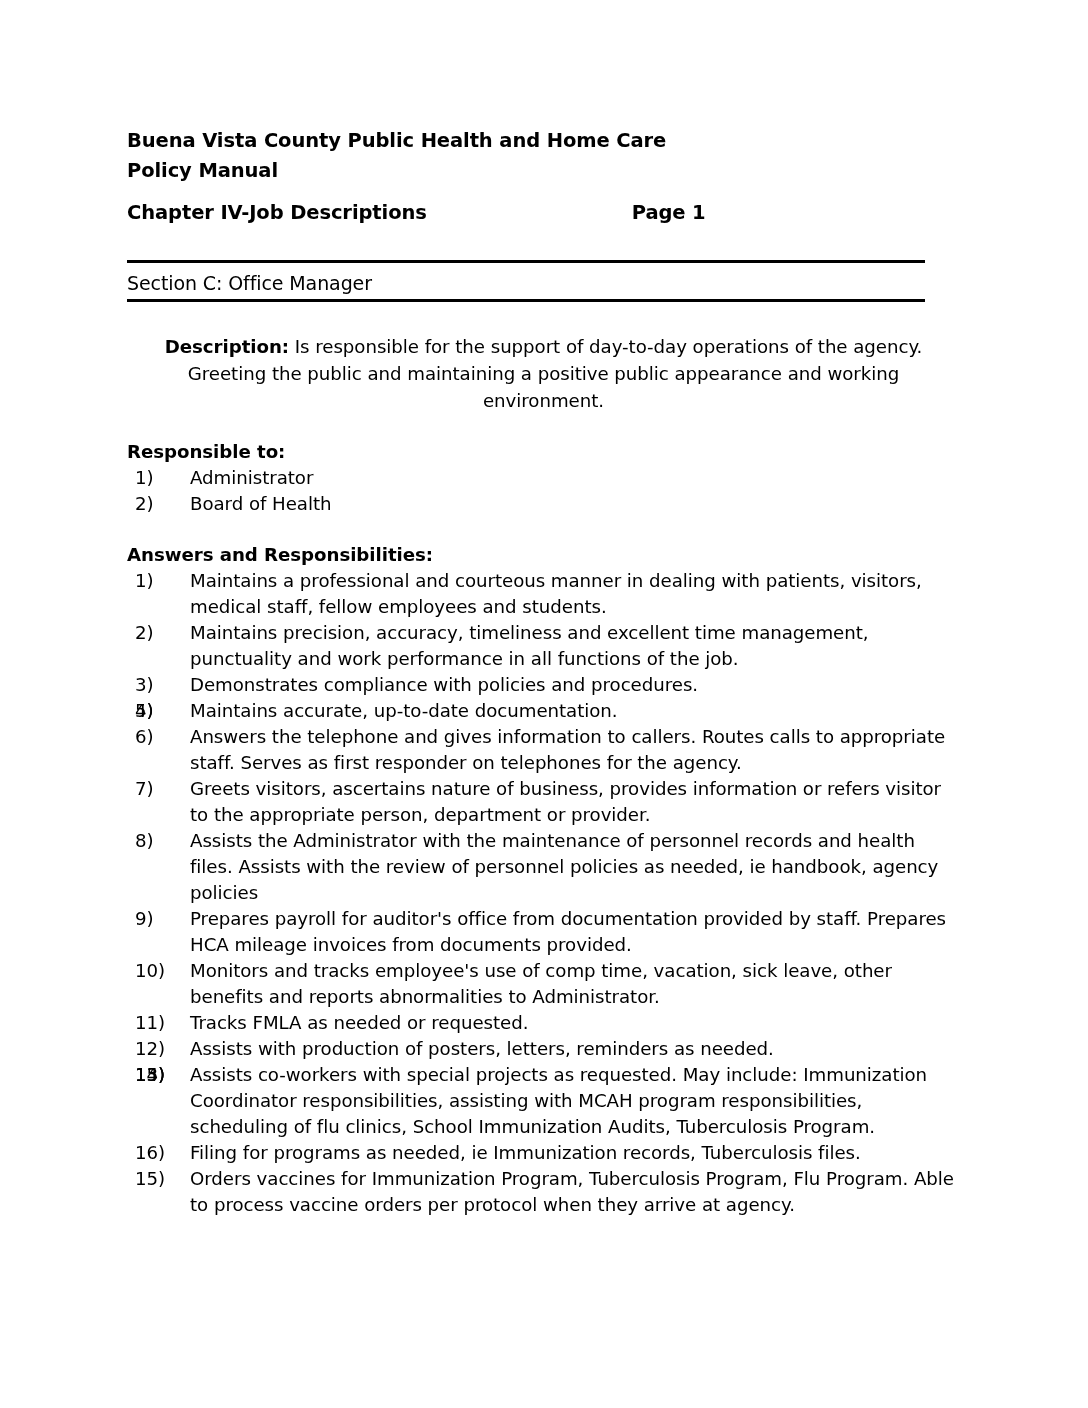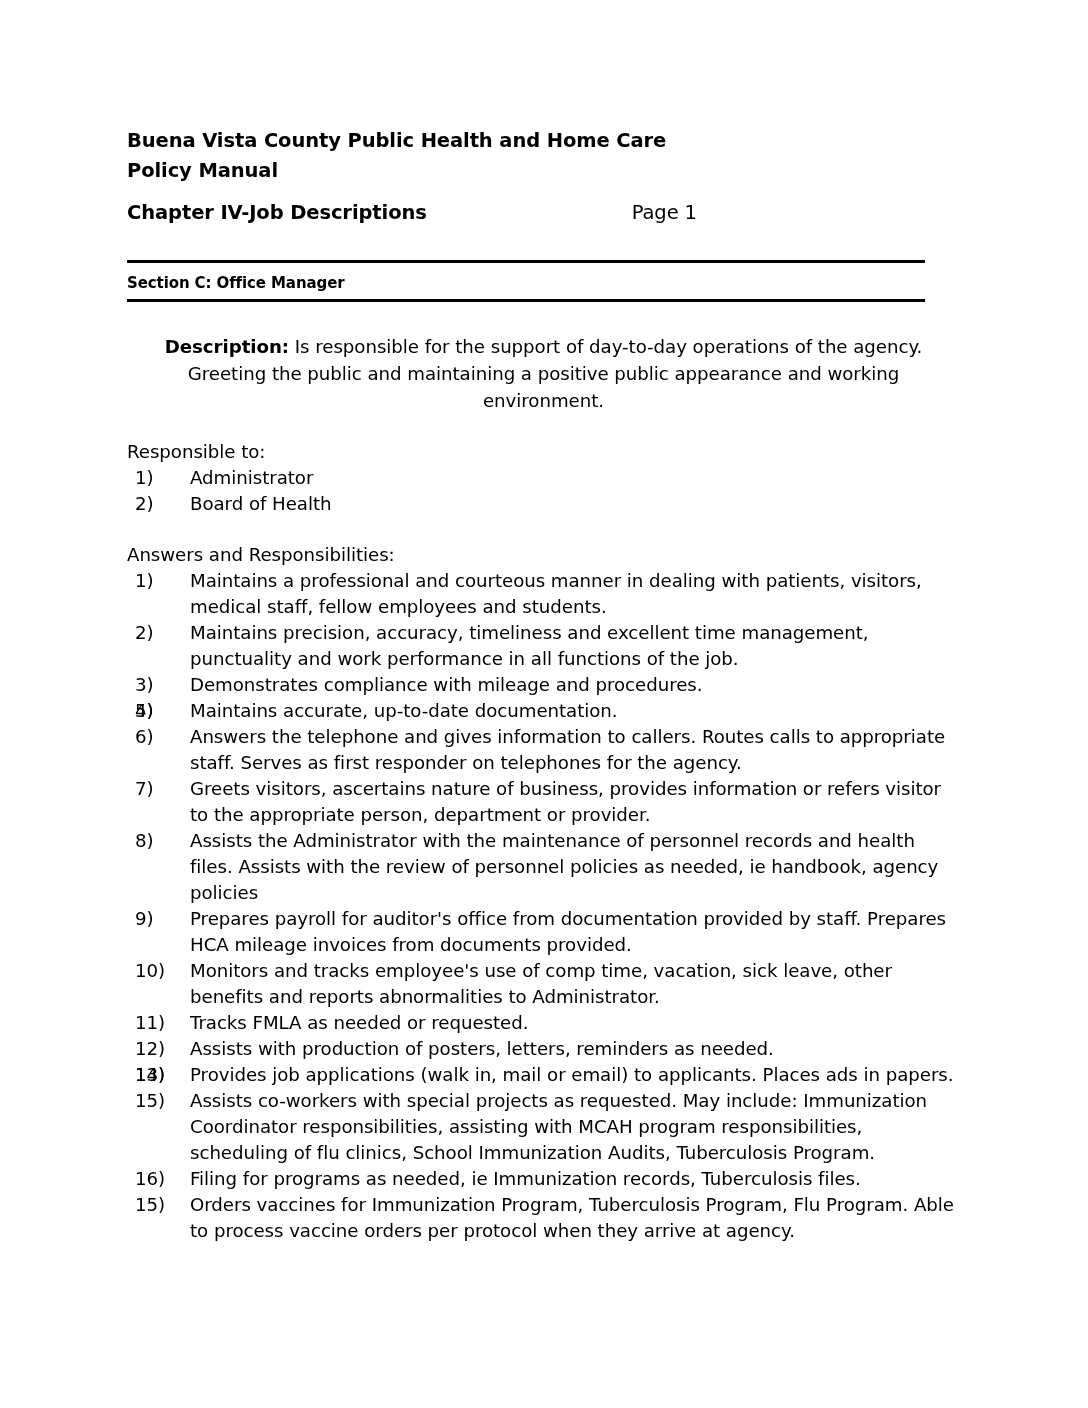--- a/index.html
+++ b/index.html
@@ -44,42 +44,42 @@
   }
   .header-line.with-page {
     display: flex;
     align-items: baseline;
     margin-top: 12px;
   }
   .header-line .chapter-text {
     flex: 0 0 auto;
   }
   .page-number {
-    font-weight: normal;
+    font-weight: bold;
     margin-left: 205px;
     font-size: 19.5px;
   }
 
   
   .rule {
     height: 3px;
     background: #000000;
     width: 798px;
     margin: 0;
   }
   .rule-top {
     margin-top: 32px;
   }
 
   .section-title-wrap {
     margin-top: 7px;
   }
   .section-title {
-    font-size: 15px;
-    font-weight: bold;
+    font-size: 19px;
+    font-weight: normal;
     line-height: 26px;
     letter-spacing: -0.1px;
     white-space: nowrap;
   }
   .rule-bottom {
     margin-top: 3px;
   }
 
   
   .body-block {
@@ -93,21 +93,21 @@
     text-align: center;
     width: 833px;
   }
   .bold {
     font-weight: bold;
   }
 
   .heading-label {
     margin: 0;
     font-size: 18.2px;
-    font-weight: normal;
+    font-weight: bold;
     line-height: 27px;
     letter-spacing: -0.05px;
   }
   .spacer-md { height: 24px; }
 
   
   ol.numlist {
     list-style: none;
     margin: 0;
     padding: 0;
@@ -179,32 +179,32 @@
         <li><span class="num">1)</span><span>Administrator</span></li>
         <li><span class="num">2)</span><span>Board of Health</span></li>
       </ol>
 
       <div class="spacer-md"></div>
 
       <div class="heading-label">Answers and Responsibilities:</div>
       <ol class="numlist duties">
         <li><span class="num">1)</span><span>Maintains a professional and courteous manner in dealing with patients, visitors, medical staff, fellow employees and students.</span></li>
         <li><span class="num">2)</span><span>Maintains precision, accuracy, timeliness and excellent time management, punctuality and work performance in all functions of the job.</span></li>
-        <li><span class="num">3)</span><span>Demonstrates compliance with mileage and procedures.</span></li>
+        <li><span class="num">3)</span><span>Demonstrates compliance with policies and procedures.</span></li>
         <li><span class="num">4)</span></li>
         <li><span class="num">5)</span><span>Maintains accurate, up-to-date documentation.</span></li>
         <li><span class="num">6)</span><span>Answers the telephone and gives information to callers. Routes calls to appropriate staff.  Serves as first responder on telephones for the agency.</span></li>
         <li><span class="num">7)</span><span>Greets visitors, ascertains nature of business, provides information or refers visitor to the appropriate person, department or provider.</span></li>
         <li><span class="num">8)</span><span>Assists the Administrator with the maintenance of personnel records and health files. Assists with the review of personnel policies as needed, ie handbook, agency policies</span></li>
         <li><span class="num">9)</span><span>Prepares payroll for auditor's office from documentation provided by staff.  Prepares HCA mileage invoices from documents provided.</span></li>
         <li><span class="num">10)</span><span>Monitors and tracks employee's use of comp time, vacation, sick leave, other benefits and reports abnormalities to Administrator.</span></li>
         <li><span class="num">11)</span><span>Tracks FMLA as needed or requested.</span></li>
         <li><span class="num">12)</span><span>Assists with production of posters, letters, reminders as needed.</span></li>
         <li><span class="num">13)</span></li>
-        <li><span class="num">14)</span><span>Provides job applications (walk in, mail or email) to applicants.  Places ads in papers.</span></li>
+        <li><span class="num">14)</span></li>
         <li><span class="num">15)</span><span>Assists co-workers with special projects as requested. May include:  Immunization Coordinator responsibilities, assisting with MCAH program responsibilities, scheduling of flu clinics, School Immunization Audits, Tuberculosis Program.</span></li>
         <li><span class="num">16)</span><span>Filing for programs as needed, ie Immunization records, Tuberculosis files.</span></li>
         <li><span class="num">15)</span><span>Orders vaccines for Immunization Program, Tuberculosis Program, Flu Program.   Able to process vaccine orders per protocol when they arrive at agency.</span></li>
       </ol>
 
     </div>
   </div>
 </div>
 
 </body></html>

